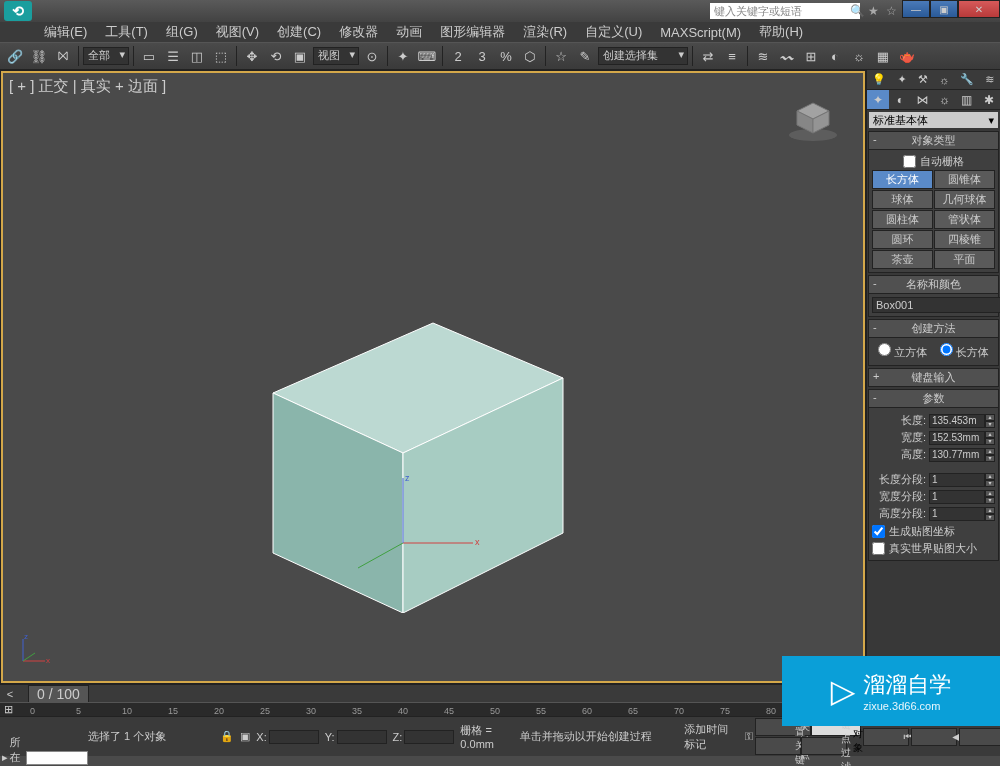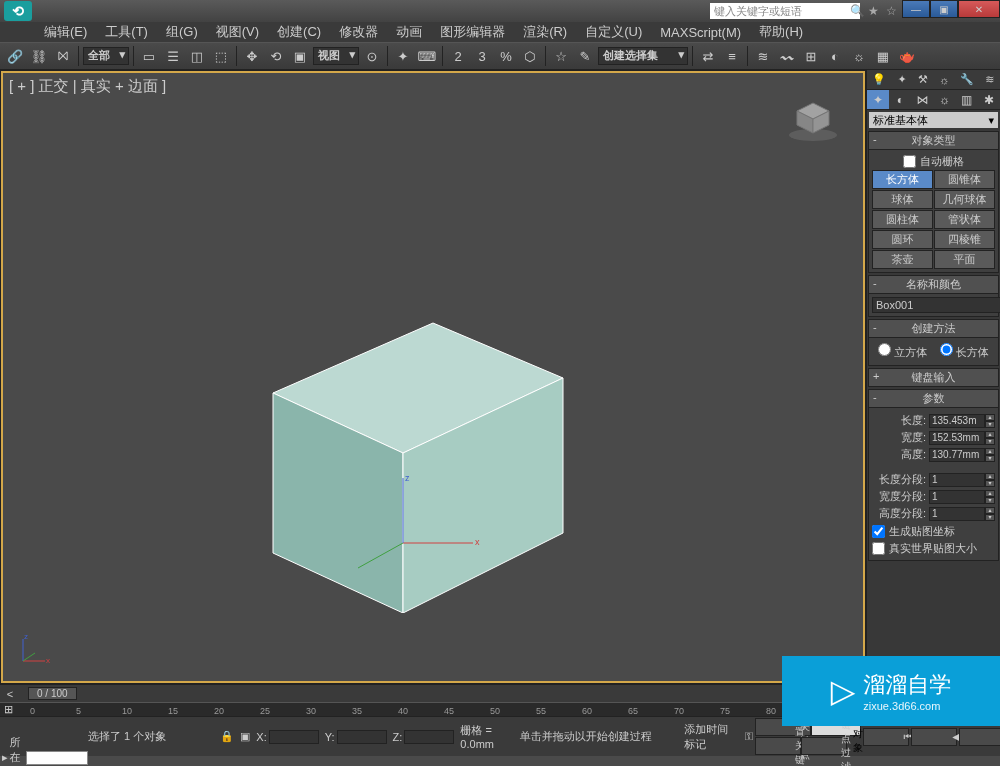--- a/index.html
+++ b/index.html
@@ -19,21 +19,21 @@
 .win-close { background: linear-gradient(#d65a5a,#b83a3a); width: 42px; }
 
 
 .menubar { height: 20px; background: #3a3a3a; display: flex; align-items: center; padding-left: 36px; gap: 2px; }
 .menu-item { padding: 2px 8px; color: #ccc; font-size: 13px; cursor: pointer; }
 
 
 .toolbar { height: 28px; background: linear-gradient(#4a4a4a,#3a3a3a); border-top: 1px solid #555; border-bottom: 1px solid #222; display: flex; align-items: center; padding: 0 4px; gap: 2px; }
 .tool-btn { width: 22px; height: 22px; display: flex; align-items: center; justify-content: center; border: 1px solid transparent; color: #ccc; font-size: 13px; cursor: pointer; }
 .tool-sep { width: 1px; height: 20px; background: #222; margin: 0 2px; }
-.tool-dropdown { background: #333; border: 1px solid #222; color: #ccc; font-size: 11px; height: 18px; padding: 0 18px 0 4px; position: relative; font-weight: bold; }
+.tool-dropdown { background: #333; border: 1px solid #222; color: #ccc; font-size: 11px; height: 18px; padding: 0 18px 0 4px; position: relative; }
 .tool-dropdown::after { content: "▾"; position: absolute; right: 3px; }
 
 
 .main { display: flex; height: 614px; }
 .viewport-area { flex: 1; background: #4a4a4a; position: relative; border: 1px solid #222; }
 .viewport-label { position: absolute; top: 4px; left: 6px; color: #ccc; font-size: 15px; }
 .viewport { position: absolute; inset: 0; border: 2px solid #d4a84a; overflow: hidden; }
 .viewcube { position: absolute; top: 20px; right: 20px; width: 60px; height: 50px; opacity: 0.7; }
 .axis-gizmo { position: absolute; bottom: 12px; left: 12px; width: 40px; height: 40px; }
 
@@ -61,21 +61,21 @@
 .radio-row { display: flex; justify-content: space-around; font-size: 11px; padding: 2px 0; }
 .param-row { display: flex; align-items: center; justify-content: flex-end; gap: 3px; font-size: 11px; margin: 2px 0; }
 .param-row label { flex: 0 0 auto; }
 .spinner { display: flex; }
 .spinner input { width: 56px; background: #333; border: 1px solid #222; color: #ccc; font-size: 10px; padding: 1px 2px; height: 14px; }
 .spinner .spin-btns { display: flex; flex-direction: column; }
 .spinner .spin-btns span { width: 10px; height: 7px; background: #555; border: 1px solid #222; font-size: 6px; line-height: 5px; text-align: center; }
 
 
 .timeline-area { height: 18px; background: #3a3a3a; display: flex; align-items: center; border-top: 1px solid #222; position: relative; }
-.time-slider { background: #555; border: 1px solid #222; padding: 0 8px; font-size: 10px; margin-left: 8px; }
+.time-slider { background: #555; border: 1px solid #222; padding: 0 8px; font-size: 14px; margin-left: 8px; }
 .track-bar { height: 14px; background: #2a2a2a; border-top: 1px solid #555; display: flex; align-items: flex-end; padding-left: 30px; position: relative; }
 .track-bar .tick { position: absolute; font-size: 9px; color: #999; bottom: 0; }
 
 
 .statusbar { height: 40px; background: #3a3a3a; border-top: 1px solid #222; display: flex; font-size: 11px; position: relative; }
 .status-left { width: 82px; background: #3a3a3a; padding: 2px; }
 .traj-input { background: #fff; color: #000; width: 62px; height: 14px; font-size: 10px; text-align: center; border: 1px solid #888; }
 .status-mid { flex: 1; display: flex; flex-direction: row; justify-content: flex-end; padding: 2px 6px; gap: 2px; }
 .status-row { display: flex; align-items: center; gap: 6px; }
 .coord-group { display: flex; align-items: center; gap: 2px; }

